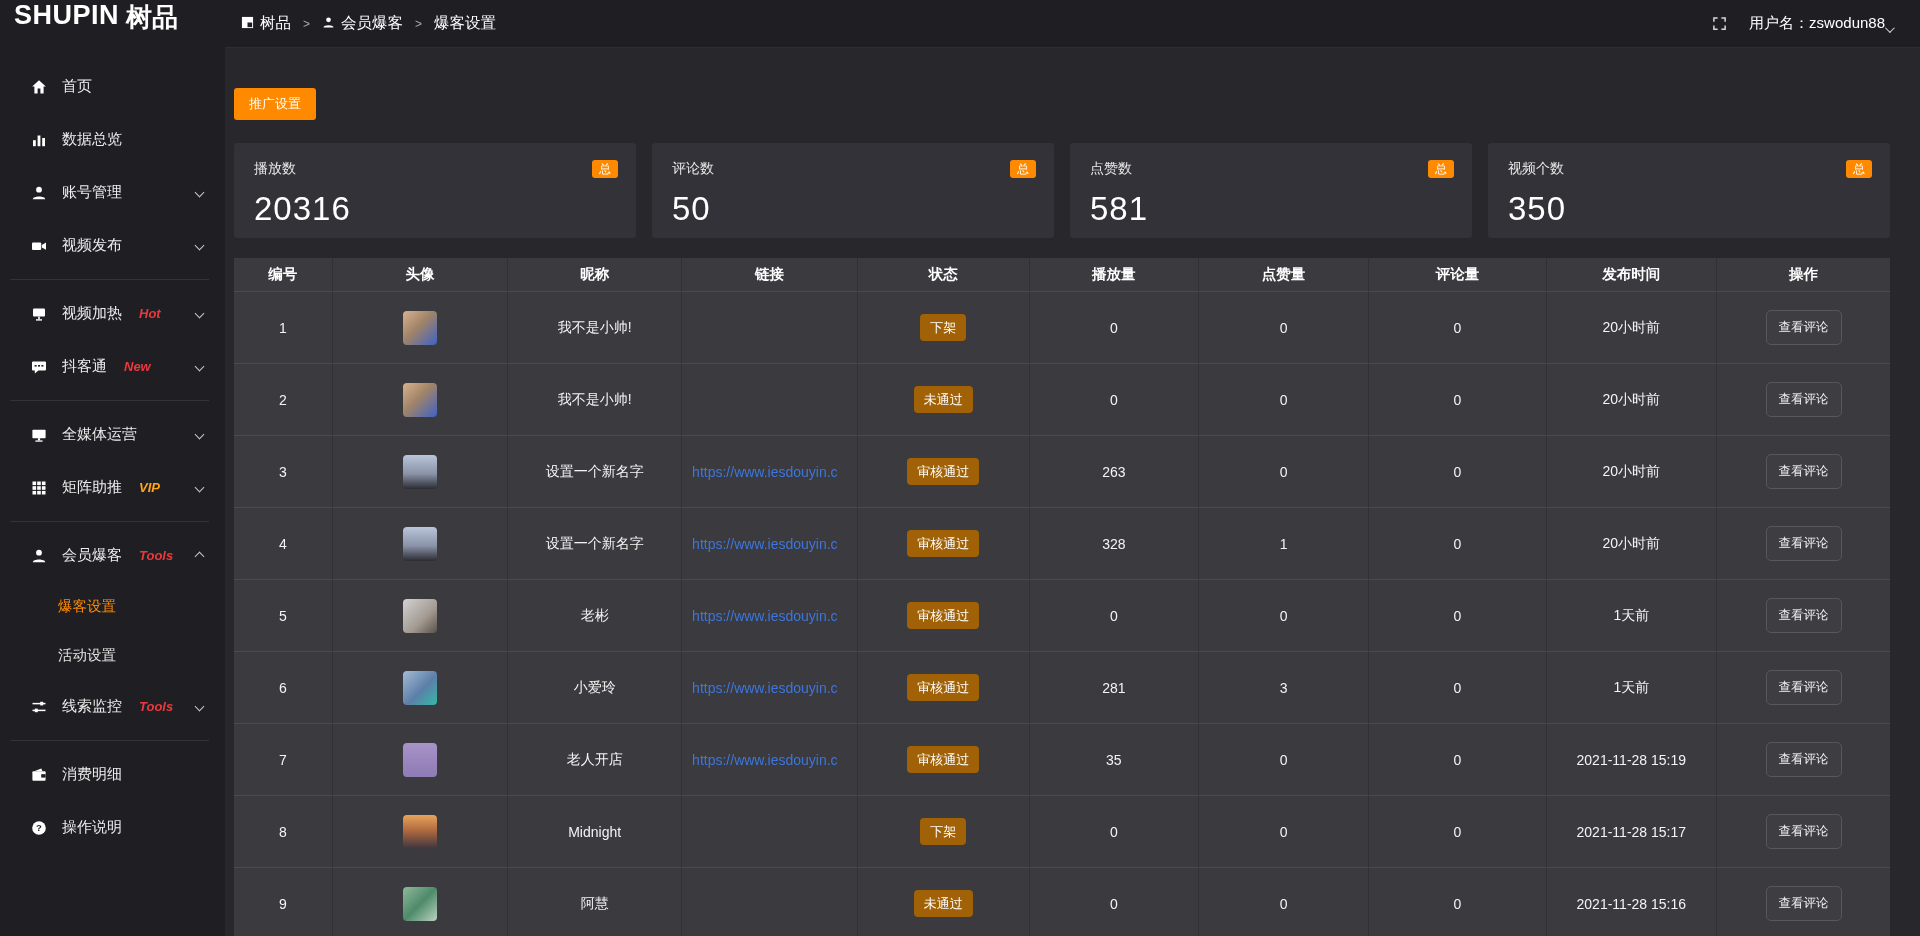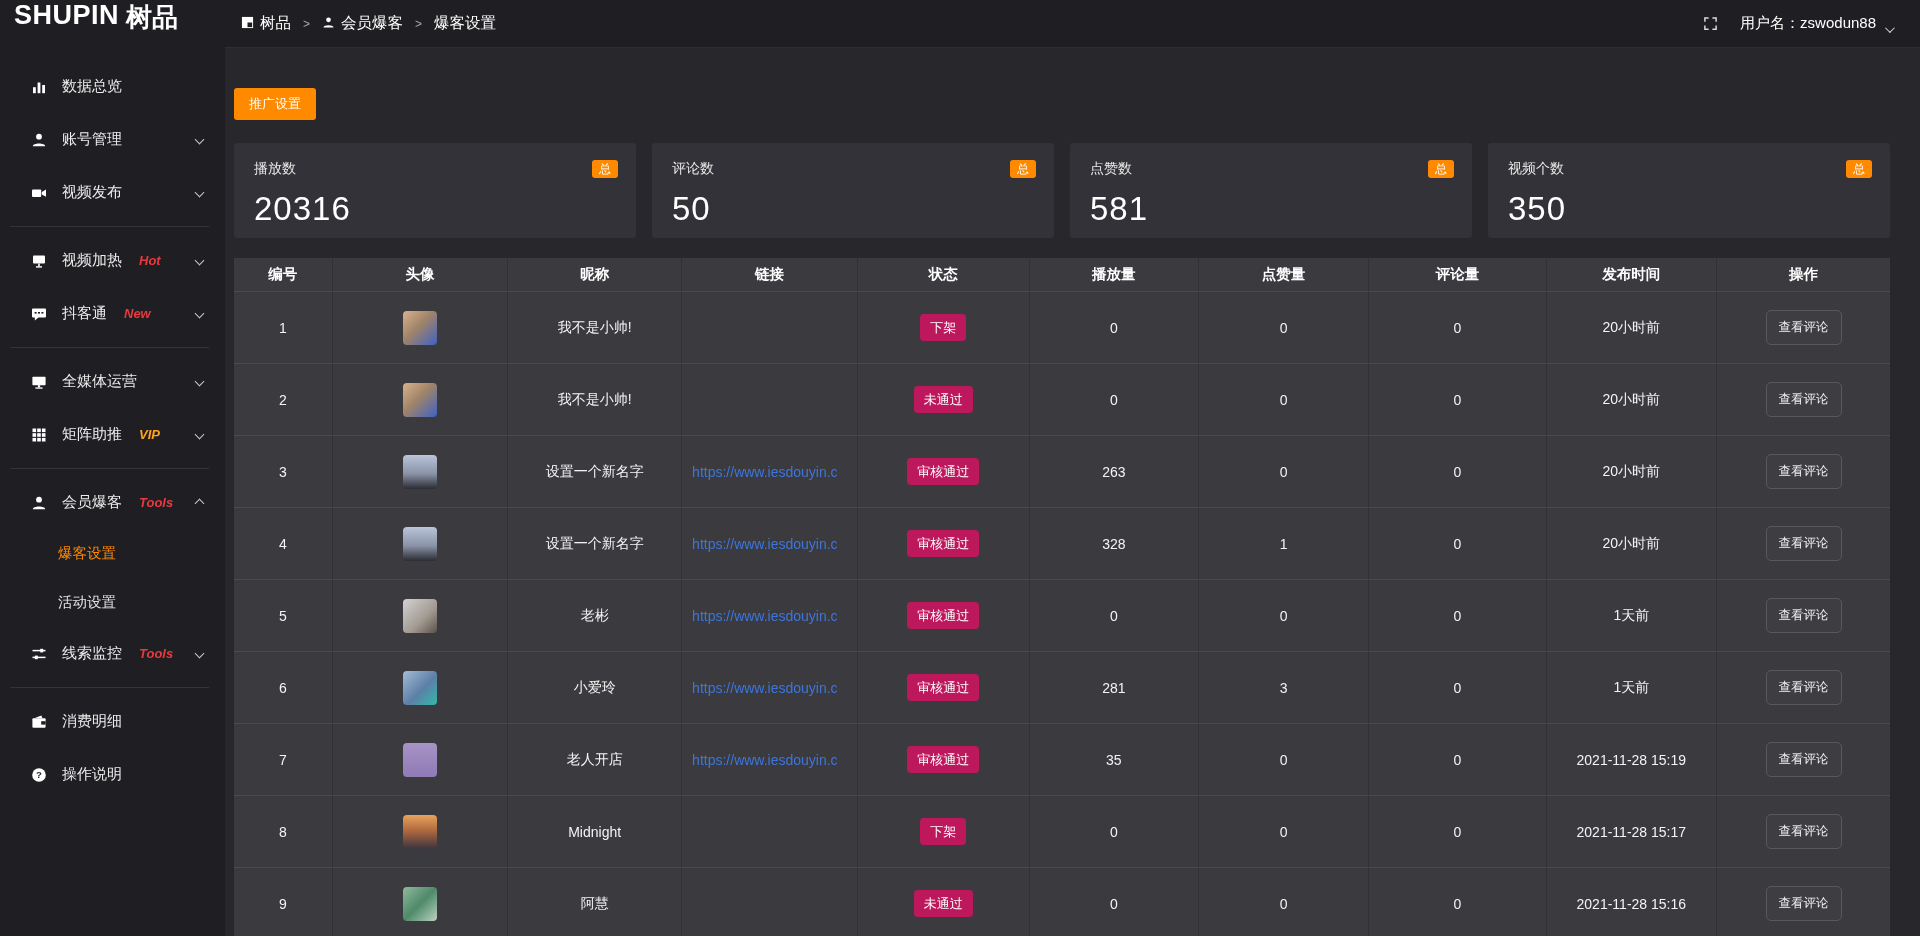--- a/index.html
+++ b/index.html
@@ -31,21 +31,21 @@
 
   
   .main-col { flex:1; display:flex; flex-direction:column; }
   .topbar { height:48px; flex:none; background:#1f1f23; border-bottom:1px solid #2d2d32;
     display:flex; align-items:center; padding:0 28px 0 16px; }
   .crumbs { display:flex; align-items:center; gap:9px; font-size:15.5px; }
   .crumb { display:flex; align-items:center; gap:6px; cursor:pointer; }
   .crumb-sep { color:#a8a8a8; font-size:12px; margin:0 3px; }
   .top-right { margin-left:auto; display:flex; align-items:center; gap:22px; }
   .fullscreen-btn { display:inline-flex; cursor:pointer; }
-  .user-box { display:flex; align-items:flex-end; gap:9px; font-size:15px; cursor:pointer; }
+  .user-box { display:flex; align-items:flex-end; font-size:15px; cursor:pointer; }
   .caret { width:7px; height:7px; border-right:1.5px solid #d5d5d5; border-bottom:1.5px solid #d5d5d5;
     transform:rotate(45deg) translateY(-2px); }
 
   .content { flex:1; padding:0 30px 0 9px; }
 
   .promo-btn { margin-top:40px; display:inline-block; background:#ff8a00; color:#fff; border:none;
     font-size:13px; padding:7px 15px; border-radius:3px; cursor:pointer; font-family:inherit; }
 
   
   .cards { margin-top:23px; display:grid; grid-template-columns:repeat(4,1fr); gap:16px; }
@@ -60,37 +60,45 @@
   .tr { display:table-row; }
   .th, .td { display:table-cell; vertical-align:middle; text-align:center; }
   .th { height:34px; font-size:14.5px; font-weight:bold; color:#fff; border-bottom:1px solid #4a4a50; }
   .td { height:72px; font-size:14px; color:#f4f4f4; border-bottom:1px solid #4a4a50; }
   .th + .th, .td + .td { border-left:1px solid #303035; }
   .w-id{width:5.9%} .w-av{width:10.6%} .w-nick{width:10.5%} .w-link{width:10.6%} .w-status{width:10.4%}
   .w-play{width:10.2%} .w-like{width:10.3%} .w-cmt{width:10.7%} .w-time{width:10.3%} .w-op{width:10.5%}
   .avatar { display:inline-block; width:34px; height:34px; border-radius:4px; vertical-align:middle; }
   .cell-link { display:block; white-space:nowrap; overflow:hidden; text-align:left; padding-left:10px;
     color:#3d76dd; text-decoration:none; cursor:pointer; }
-  .status-badge { display:inline-block; background:#be185d; color:#fff; font-size:13px; padding:7px 10px;
+  .status-badge { display:inline-block; background:#a16207; color:#fff; font-size:13px; padding:7px 10px;
     border-radius:4px; line-height:1; cursor:pointer; }
   .ghost-btn { background:rgba(255,255,255,0.02); border:1px solid #57575d; color:#f0f0f0; font-size:12.5px;
     padding:8px 12px; border-radius:5px; cursor:pointer; font-family:inherit; }
 </style>
 </head>
 <body>
 
 <div class="layout">
 
   <aside>
     <div class="logo">
       <span class="logo-en">SHUPIN</span>
       <span class="logo-cn">树品</span>
     </div>
     <nav>
 
+      <div class="nav-item">
+        <span class="nav-ico">
+          <svg width="16" height="16" viewBox="0 0 16 16">
+              <path d="M8 1.2 14.8 7.4 H12.6 V14.4 H9.4 V9.6 H6.6 V14.4 H3.4 V7.4 H1.2 Z" fill="#fff"></path>
+            </svg>
+        </span>
+        <span>首页</span>
+      </div>
 
       <div class="nav-item">
         <span class="nav-ico">
           <svg width="16" height="16" viewBox="0 0 16 16">
               <rect x="2" y="8.2" width="2.8" height="6" fill="#fff"></rect>
               <rect x="6.6" y="3.5" width="2.8" height="10.7" fill="#fff"></rect>
               <rect x="11.2" y="6" width="2.8" height="8.2" fill="#fff"></rect>
             </svg>
         </span>
         <span>数据总览</span>

